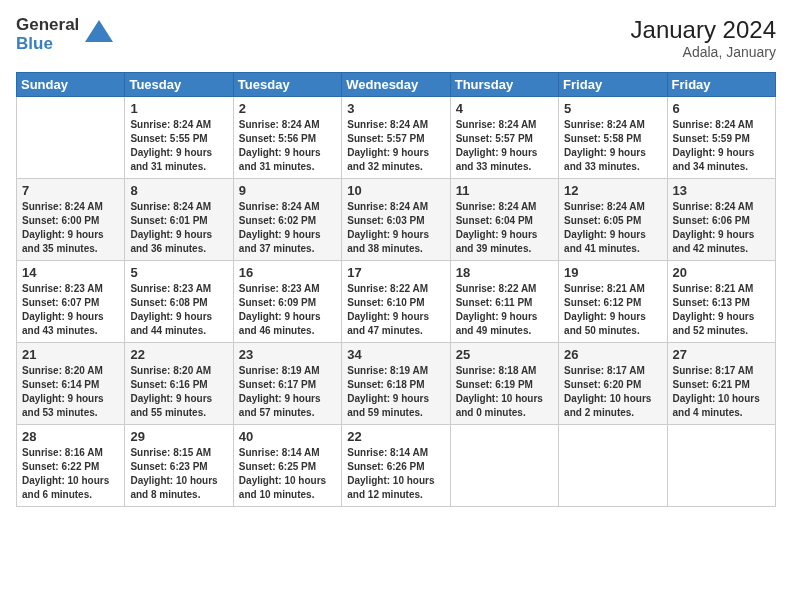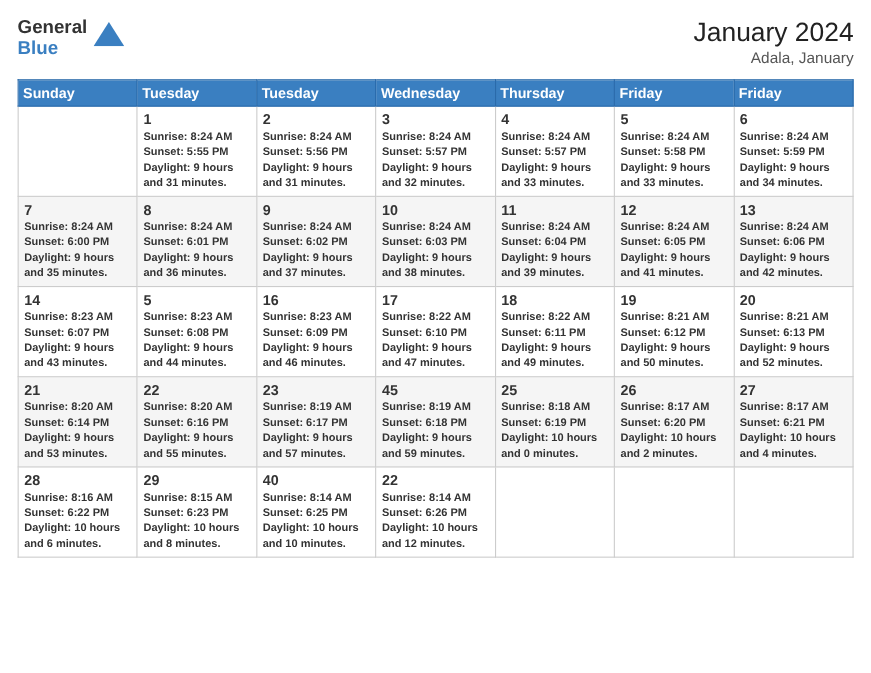--- a/index.html
+++ b/index.html
@@ -202,21 +202,21 @@
         </td>
         <td>
           <span class="day-number">22</span>
           <div class="day-info">Sunrise: 8:20 AM<br>Sunset: 6:16 PM<br>Daylight: 9 hours and 55 minutes.</div>
         </td>
         <td>
           <span class="day-number">23</span>
           <div class="day-info">Sunrise: 8:19 AM<br>Sunset: 6:17 PM<br>Daylight: 9 hours and 57 minutes.</div>
         </td>
         <td>
-          <span class="day-number">45</span>
+          <span class="day-number">34</span>
           <div class="day-info">Sunrise: 8:19 AM<br>Sunset: 6:18 PM<br>Daylight: 9 hours and 59 minutes.</div>
         </td>
         <td>
           <span class="day-number">25</span>
           <div class="day-info">Sunrise: 8:18 AM<br>Sunset: 6:19 PM<br>Daylight: 10 hours and 0 minutes.</div>
         </td>
         <td>
           <span class="day-number">26</span>
           <div class="day-info">Sunrise: 8:17 AM<br>Sunset: 6:20 PM<br>Daylight: 10 hours and 2 minutes.</div>
         </td>

